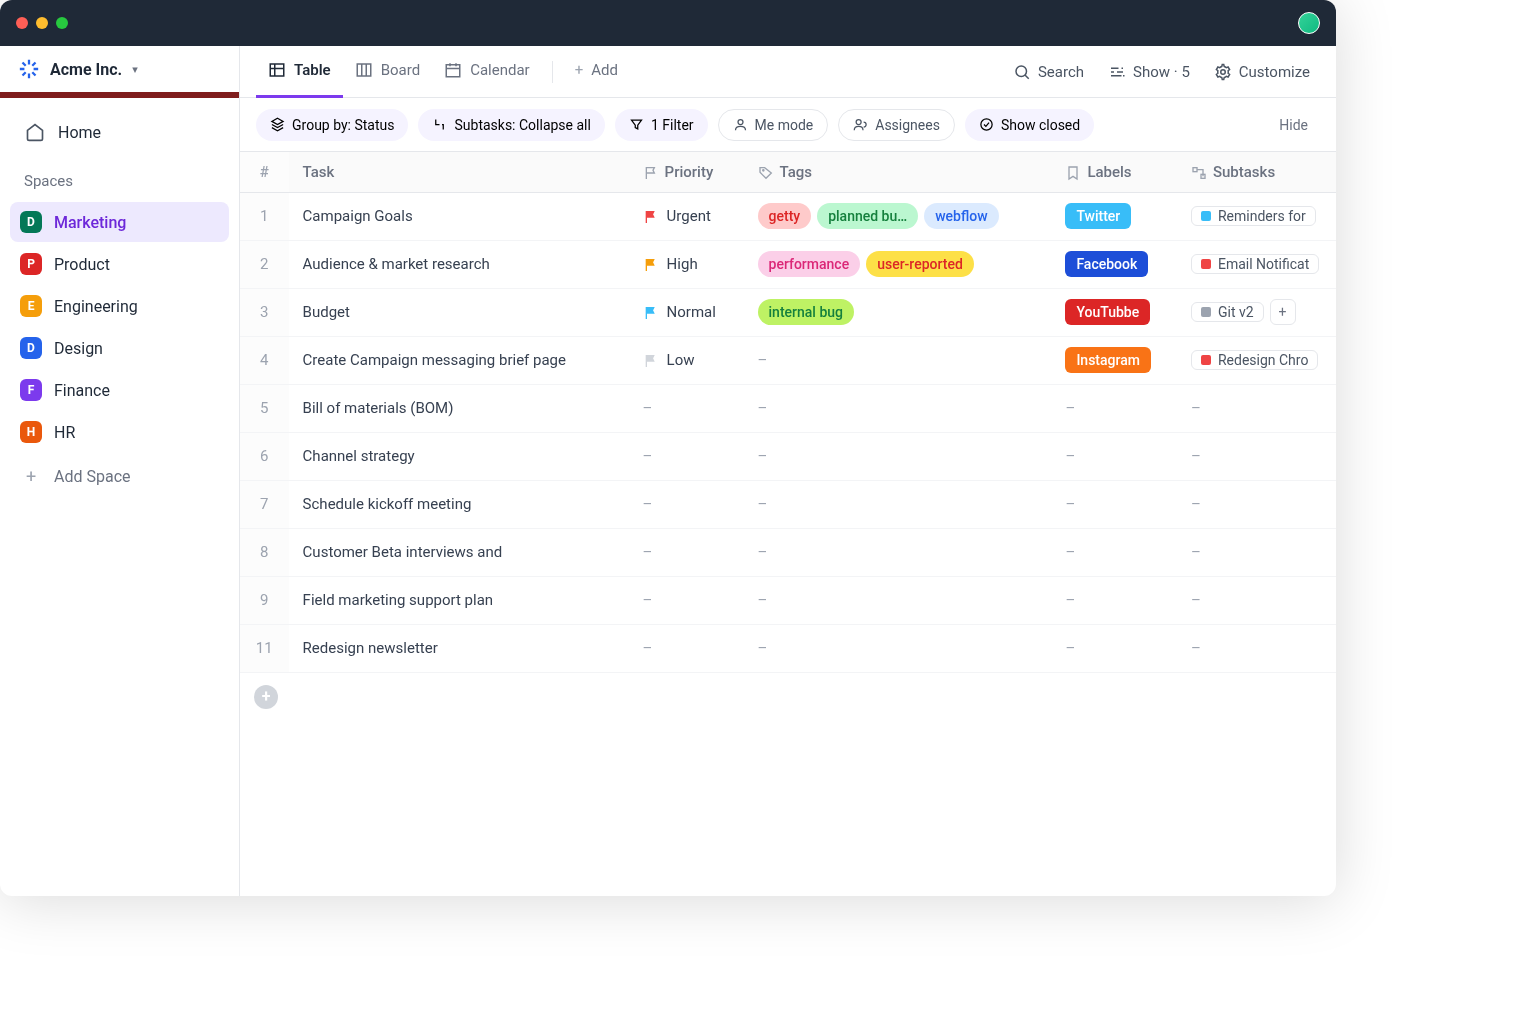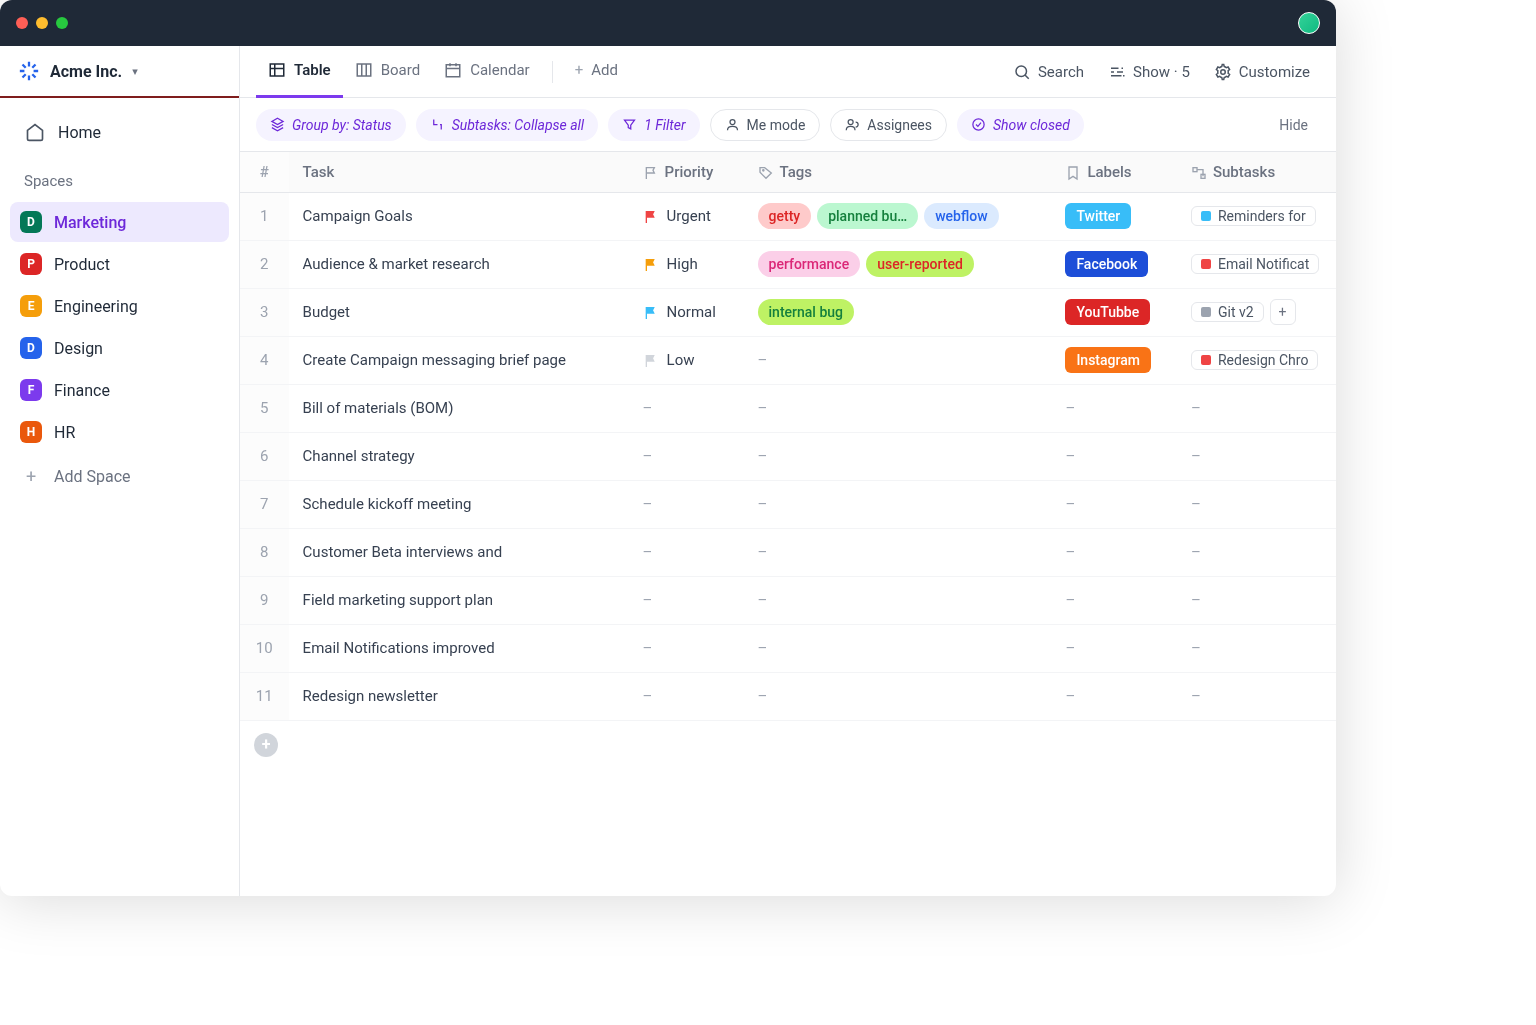--- a/index.html
+++ b/index.html
@@ -5,21 +5,21 @@
 * { margin:0; padding:0; box-sizing:border-box; font-family:-apple-system,BlinkMacSystemFont,"Segoe UI",Roboto,sans-serif; }
 body { background:#fff; width:1536px; height:1025px; overflow:hidden; position:relative; }
 .frame { width:1336px; height:896px; position:absolute; top:0; left:0; border-radius:12px; overflow:hidden; background:#fff; box-shadow:0 4px 60px rgba(0,0,0,0.15); }
 .titlebar { height:46px; background:#1f2937; display:flex; align-items:center; justify-content:space-between; padding:0 16px; }
 .traffic { display:flex; gap:8px; }
 .dot { width:12px; height:12px; border-radius:50%; }
 .dot.r{background:#ff5f56;} .dot.y{background:#ffbd2e;} .dot.g{background:#27c93f;}
 .avatar { width:22px; height:22px; border-radius:50%; background:linear-gradient(135deg,#34d399,#10b981); border:1px solid #fff; }
 .body { display:flex; height:calc(100% - 46px); }
 .sidebar { width:240px; border-right:1px solid #e5e7eb; display:flex; flex-direction:column; }
-.workspace { height:52px; display:flex; align-items:center; padding:0 18px; gap:10px; border-bottom:2px solid #7f1d1d; }
+.workspace { height:52px; display:flex; align-items:center; padding:0 18px; gap:10px; border-bottom:6px solid #7f1d1d; }
 .ws-logo { width:22px; height:22px; color:#2563eb; }
 .ws-name { font-weight:700; font-size:16px; color:#1f2937; }
 .ws-chev { color:#6b7280; font-size:11px; }
 .nav { padding:14px 14px 0 14px; display:flex; flex-direction:row; gap:4px; }
 .nav-item { display:flex; align-items:center; gap:12px; height:40px; padding:0 10px; border-radius:8px; cursor:pointer; color:#1f2937; font-size:16px; }
 .nav-item .ico { width:22px; height:22px; display:flex; align-items:center; justify-content:center; color:#4b5563; }
 .badge { margin-left:auto; background:#ec4899; color:#fff; font-size:12px; font-weight:600; border-radius:10px; padding:1px 8px; }
 .section-label { color:#6b7280; font-size:15px; padding:20px 24px 10px; }
 .space-item { display:flex; align-items:center; gap:12px; height:40px; padding:0 10px; margin:2px 10px; border-radius:8px; cursor:pointer; font-size:16px; color:#1f2937;}
 .space-item.active { background:#ede9fe; color:#6d28d9; font-weight:500; }
@@ -28,21 +28,21 @@
 .main { flex:1; display:flex; flex-direction:column; overflow:hidden; }
 .tabs-bar { height:52px; border-bottom:1px solid #e5e7eb; display:flex; align-items:center; padding:16px 16px; gap:4px; }
 .tab { display:flex; align-items:center; gap:8px; padding:0 12px; height:52px; color:#6b7280; font-size:15px; cursor:pointer; border-bottom:3px solid transparent; }
 .tab.active { color:#1f2937; font-weight:600; border-bottom-color:#7c3aed; }
 .tab .ti { width:18px; height:18px; }
 .sep { width:1px; height:22px; background:#e5e7eb; margin:0 6px; }
 .spacer { flex:1; }
 .tool { display:flex; align-items:center; gap:7px; color:#4b5563; font-size:15px; padding:0 10px; cursor:pointer; }
 .filters-bar { height:54px; display:flex; align-items:center; padding:0 16px; gap:10px; border-bottom:1px solid #e5e7eb;}
 .pill { display:flex; align-items:center; gap:7px; height:32px; padding:0 14px; border-radius:16px; font-size:14px; cursor:pointer; color:#4b5563; }
-.pill.pur { background:#f5f3ff; color:#6d28d9;font-style:italic; }
+.pill.pur { background:#f5f3ff; color:#000000; }
 .pill.out { border:1px solid #e5e7eb; background:#fff; }
 .pill .pi { width:15px; height:15px; }
 .hide-link { color:#6b7280; font-size:14px; padding:0 12px; cursor:pointer; }
 .table-wrap { flex:1; overflow:auto; }
 table { border-collapse:collapse; width:100%; }
 th { text-align:left; font-weight:500; color:#6b7280; font-size:15px; height:40px; padding:0 14px; border-bottom:1px solid #e5e7eb; background:#fafafa; white-space:nowrap; }
 th .hi { width:16px; height:16px; vertical-align:middle; margin-right:6px; color:#9ca3af; display:inline-block;}
 td { height:48px; padding:0 14px; border-bottom:1px solid #f3f4f6; font-size:15px; color:#374151; white-space:nowrap; }
 .col-num { width:50px; text-align:center; color:#9ca3af; background:#fcfcfc; }
 .col-task { min-width:340px; }
@@ -265,21 +265,21 @@
                 <td class="col-tags"><span class="tag" style="background:#fecaca;color:#dc2626">getty</span><span class="tag" style="background:#bbf7d0;color:#15803d">planned bu…</span><span class="tag" style="background:#dbeafe;color:#2563eb">webflow</span></td>
                 <td class="col-labels"><span class="label-chip" style="background:#38bdf8">Twitter</span></td>
                 <td class="col-sub"><span class="sub-chip"><span class="sq" style="background:#38bdf8"></span>Reminders for</span></td>
               </tr>
               <tr>
                 <td class="col-num">2</td>
                 <td class="col-task">Audience &amp; market research</td>
                 <td class="col-prio"><svg class="flag" viewBox="0 0 24 24" fill="#f59e0b" stroke="#f59e0b" stroke-width="2">
                     <path d="M5 3v18M5 4h11l-2 4 2 4H5"></path>
                   </svg>High</td>
-                <td class="col-tags"><span class="tag" style="background:#fbcfe8;color:#db2777">performance</span><span class="tag" style="background:#bef264;color:#dc2626">user-reported</span></td>
+                <td class="col-tags"><span class="tag" style="background:#fbcfe8;color:#db2777">performance</span><span class="tag" style="background:#fde047;color:#dc2626">user-reported</span></td>
                 <td class="col-labels"><span class="label-chip" style="background:#1d4ed8">Facebook</span></td>
                 <td class="col-sub"><span class="sub-chip"><span class="sq" style="background:#ef4444"></span>Email Notificat</span></td>
               </tr>
               <tr>
                 <td class="col-num">3</td>
                 <td class="col-task">Budget</td>
                 <td class="col-prio"><svg class="flag" viewBox="0 0 24 24" fill="#38bdf8" stroke="#38bdf8" stroke-width="2">
                     <path d="M5 3v18M5 4h11l-2 4 2 4H5"></path>
                   </svg>Normal</td>
                 <td class="col-tags"><span class="tag" style="background:#bef264;color:#15803d">internal bug</span></td>
@@ -330,28 +330,20 @@
               </tr>
               <tr>
                 <td class="col-num">9</td>
                 <td class="col-task">Field marketing support plan</td>
                 <td class="col-prio dash">–</td>
                 <td class="col-tags dash">–</td>
                 <td class="col-labels dash">–</td>
                 <td class="col-sub dash">–</td>
               </tr>
               <tr>
-                <td class="col-num">10</td>
-                <td class="col-task">Email Notifications improved</td>
-                <td class="col-prio dash">–</td>
-                <td class="col-tags dash">–</td>
-                <td class="col-labels dash">–</td>
-                <td class="col-sub dash">–</td>
-              </tr>
-              <tr>
                 <td class="col-num">11</td>
                 <td class="col-task">Redesign newsletter</td>
                 <td class="col-prio dash">–</td>
                 <td class="col-tags dash">–</td>
                 <td class="col-labels dash">–</td>
                 <td class="col-sub dash">–</td>
               </tr>
             </tbody>
         </table>
         <div class="add-row">

